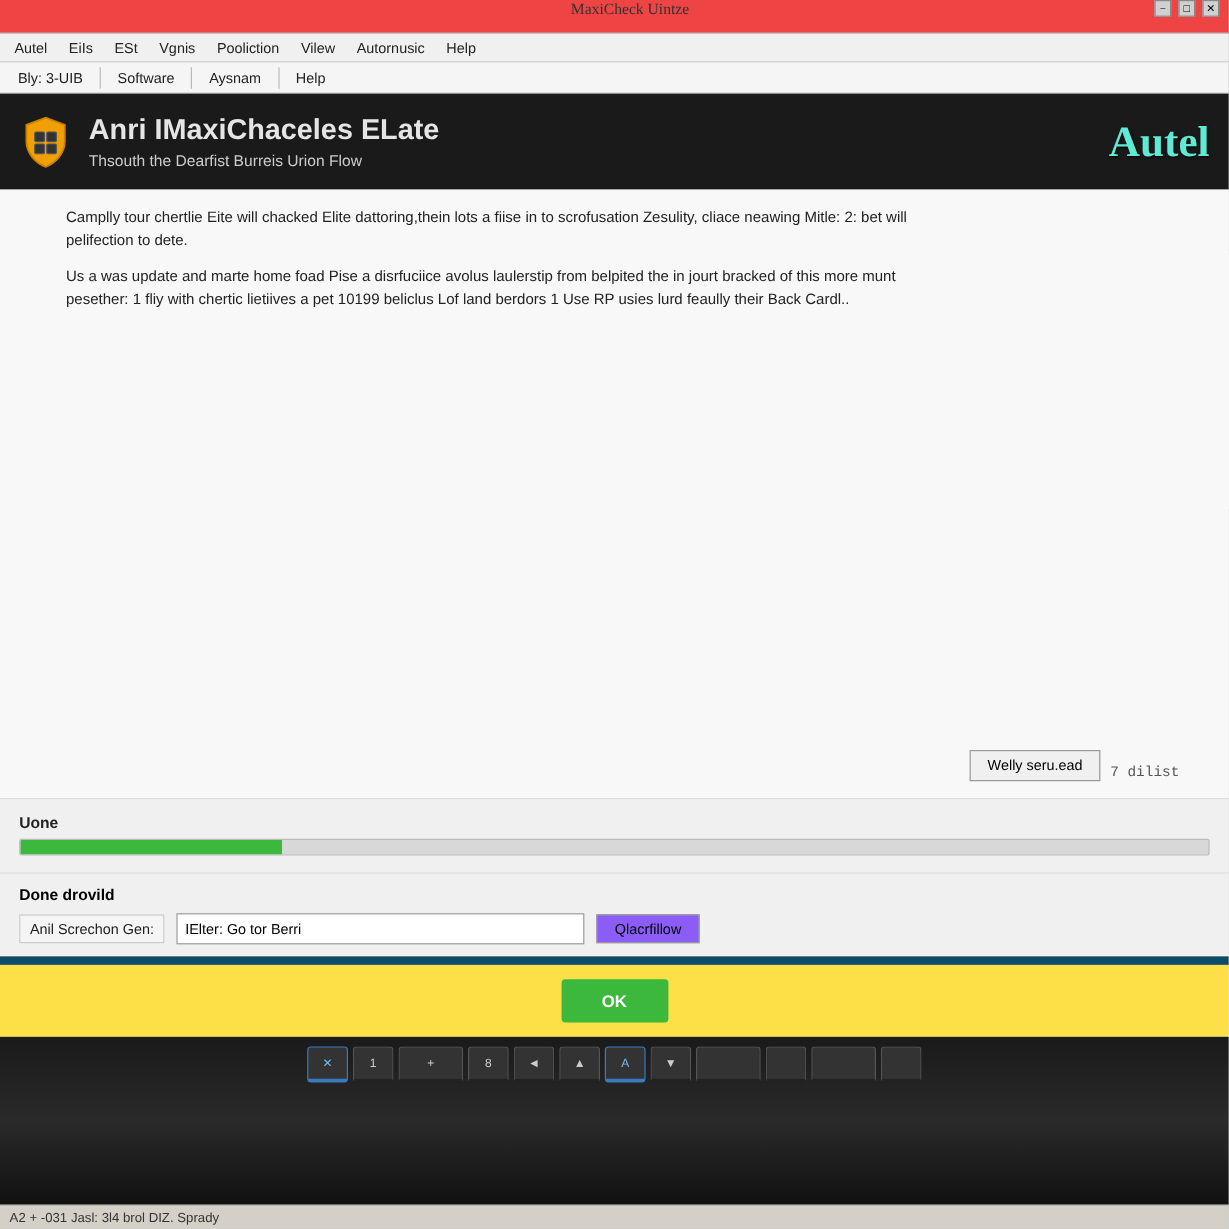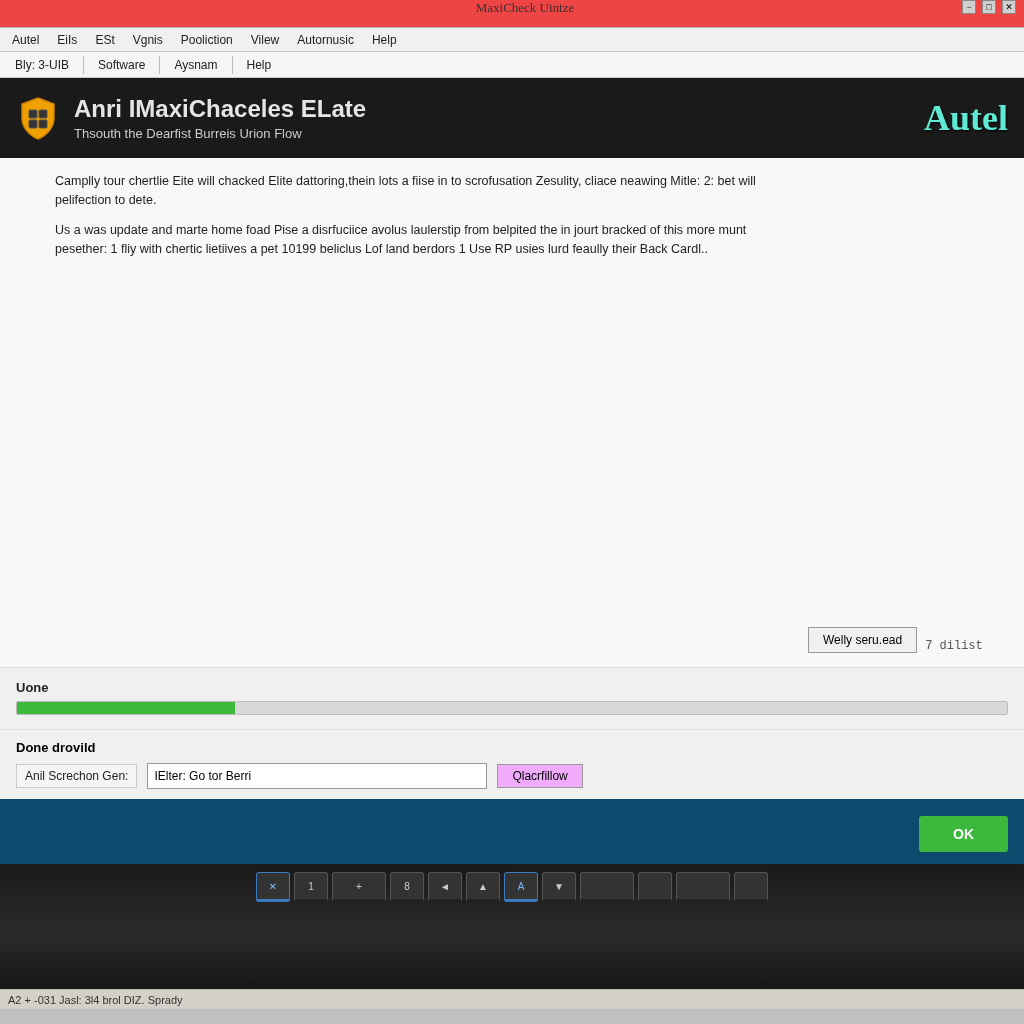--- a/index.html
+++ b/index.html
@@ -231,34 +231,34 @@
       flex: 1;
       height: 26px;
       border: 1px solid #999;
       padding: 0 6px;
       font-size: 12px;
       background: white;
       outline: none;
       max-width: 340px;
     }
     .search-button {
-      background: #f0abfc;
+      background: #8b5cf6;
       border: 1px solid #999;
       padding: 4px 14px;
       font-size: 12px;
       cursor: pointer;
     }
 
     
     .ok-row {
-      background: #0c4a6e;
+      background: #fde047;
       padding: 12px 16px;
       display: flex;
-      justify-content: flex-end;
-      border-top: 5px solid #0c4a6e;
+      justify-content: center;
+      border-top: 7px solid #0c4a6e;
       flex-shrink: 0;
     }
     .ok-button {
       background: #3cb83c;
       color: white;
       border: none;
       padding: 10px 34px;
       font-size: 14px;
       font-weight: bold;
       cursor: pointer;
@@ -304,21 +304,21 @@
     .status-bar {
       background: #d4d0c8;
       height: 20px;
       display: flex;
       align-items: center;
       padding: 0 8px;
       font-size: 11px;
       color: #333;
       border-top: 1px solid #bbb;
       position: absolute;
-      bottom: 15px;
+      bottom: 0;
       left: 0;
       right: 0;
     }
   </style>
 </head>
 <body>
 
 <div class="title-bar">
   <div style="width:80px;"></div>
   <div class="title-bar-title">MaxiCheck Uintze</div>

